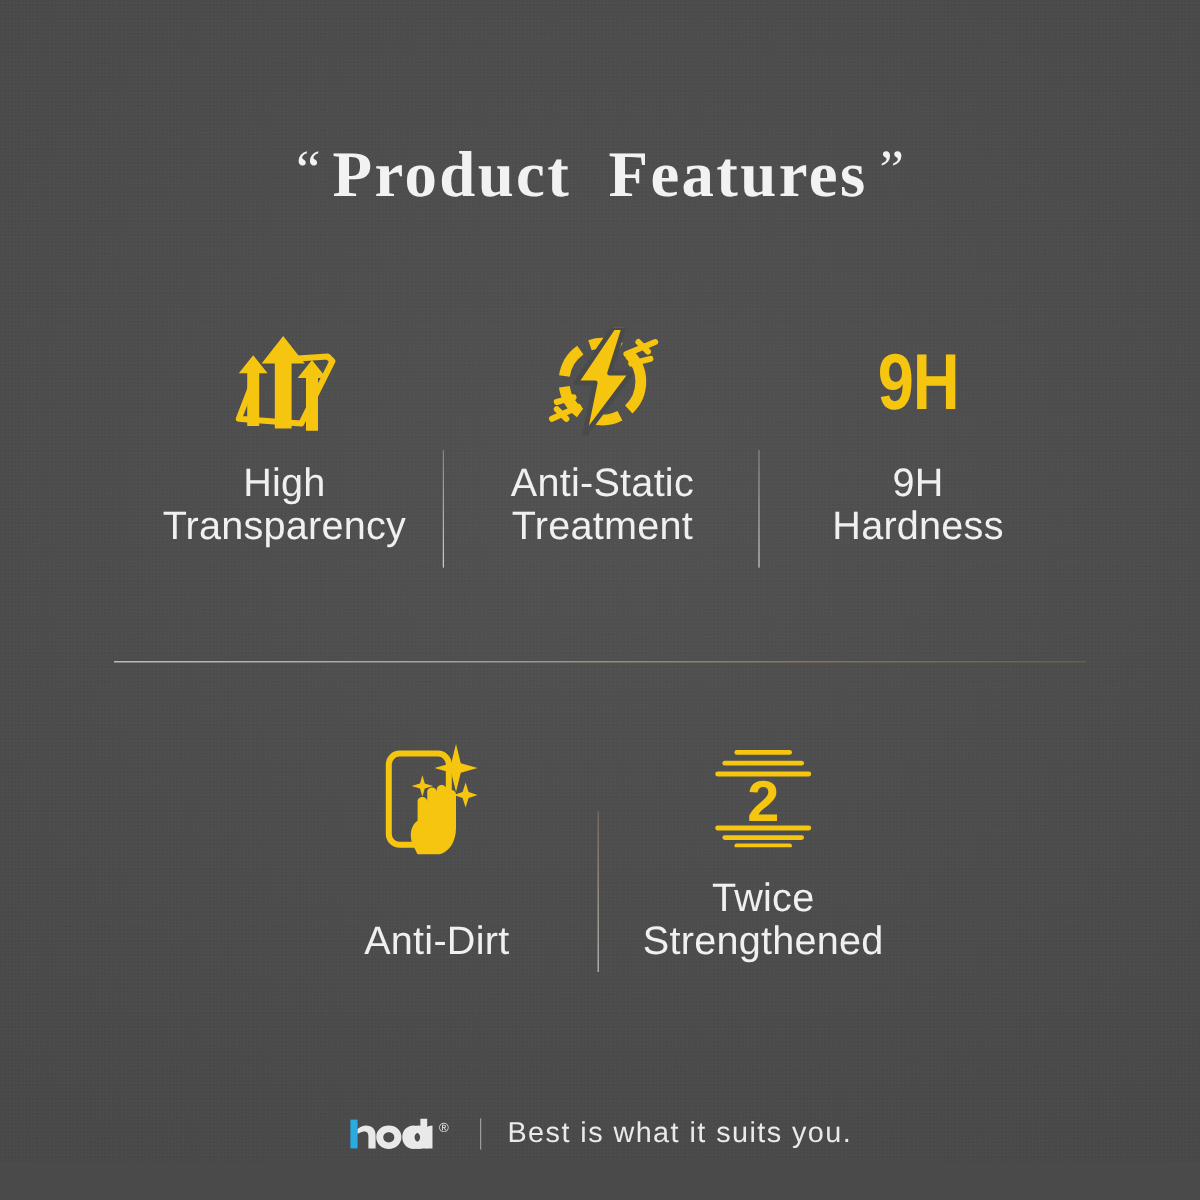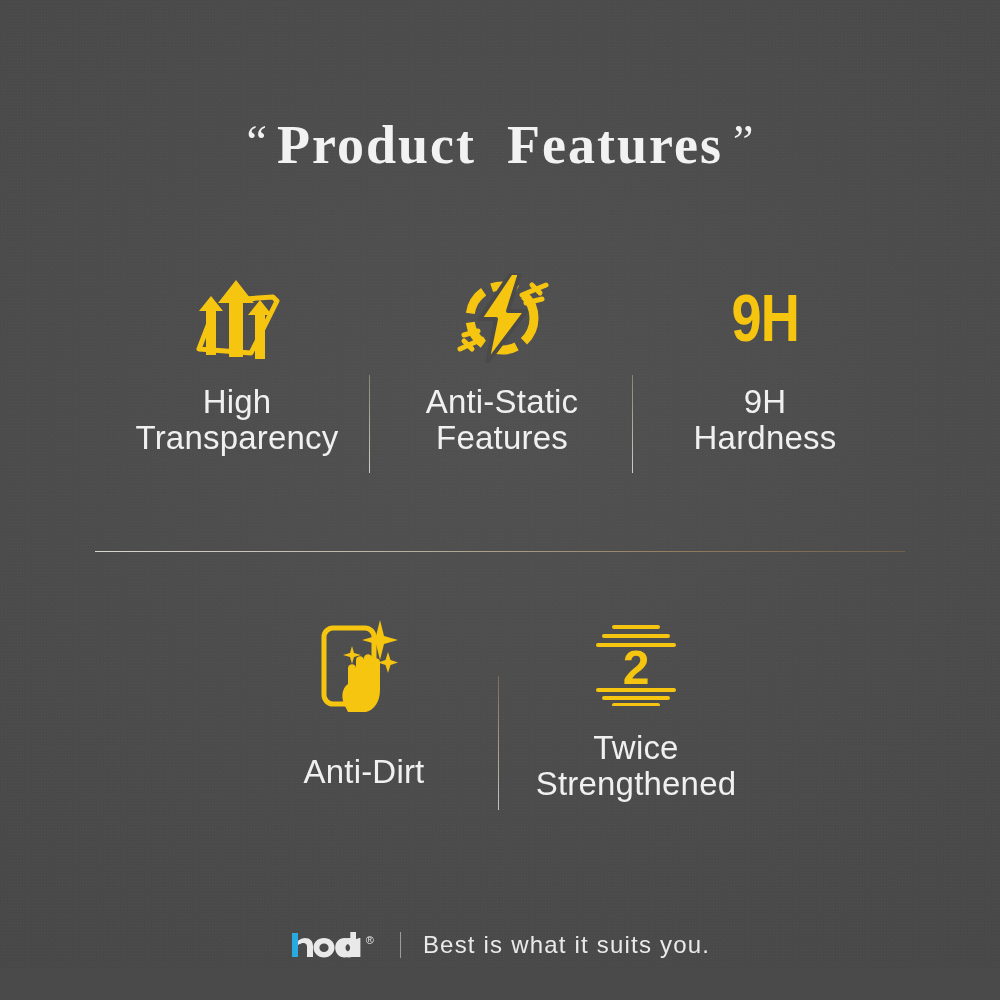--- a/index.html
+++ b/index.html
@@ -96,21 +96,21 @@
 
   .feat-label {
     margin-top: 20px;
     color: #f0f0f0;
     font-size: 33px;
     line-height: 36px;
     text-align: center;
     letter-spacing: .2px;
     white-space: pre-line;
   }
-  .feat-label.single { margin-top: 44px; }
+  .feat-label.single { margin-top: 56px; }
 
   
   .nine-h {
     font-family: "Liberation Sans", sans-serif;
     font-size: 66px;
     font-weight: 700;
     color: #F6C510;
     letter-spacing: -1px;
     transform: scaleX(.82);
     transform-origin: center;
@@ -220,21 +220,21 @@
           <path d="M68 22 L92 12" stroke="#F6C510" stroke-width="5" stroke-linecap="round"></path>
           <path d="M72 30 L88 26" stroke="#F6C510" stroke-width="5" stroke-linecap="round"></path>
           <path d="M78 12 L86 20" stroke="#F6C510" stroke-width="5" stroke-linecap="round"></path>
 
           <path d="M28 66 L6 76" stroke="#F6C510" stroke-width="5" stroke-linecap="round"></path>
           <path d="M24 58 L10 62" stroke="#F6C510" stroke-width="5" stroke-linecap="round"></path>
           <path d="M18 76 L10 68" stroke="#F6C510" stroke-width="5" stroke-linecap="round"></path>
         </svg>
       </div>
       <div class="feat-label">Anti-Static
-Features</div>
+Treatment</div>
     </div>
 
     <div class="cell cell-hardness">
       <div class="icon-box">
         <div class="nine-h">9H</div>
       </div>
       <div class="feat-label">9H
 Hardness</div>
     </div>
   </div>

